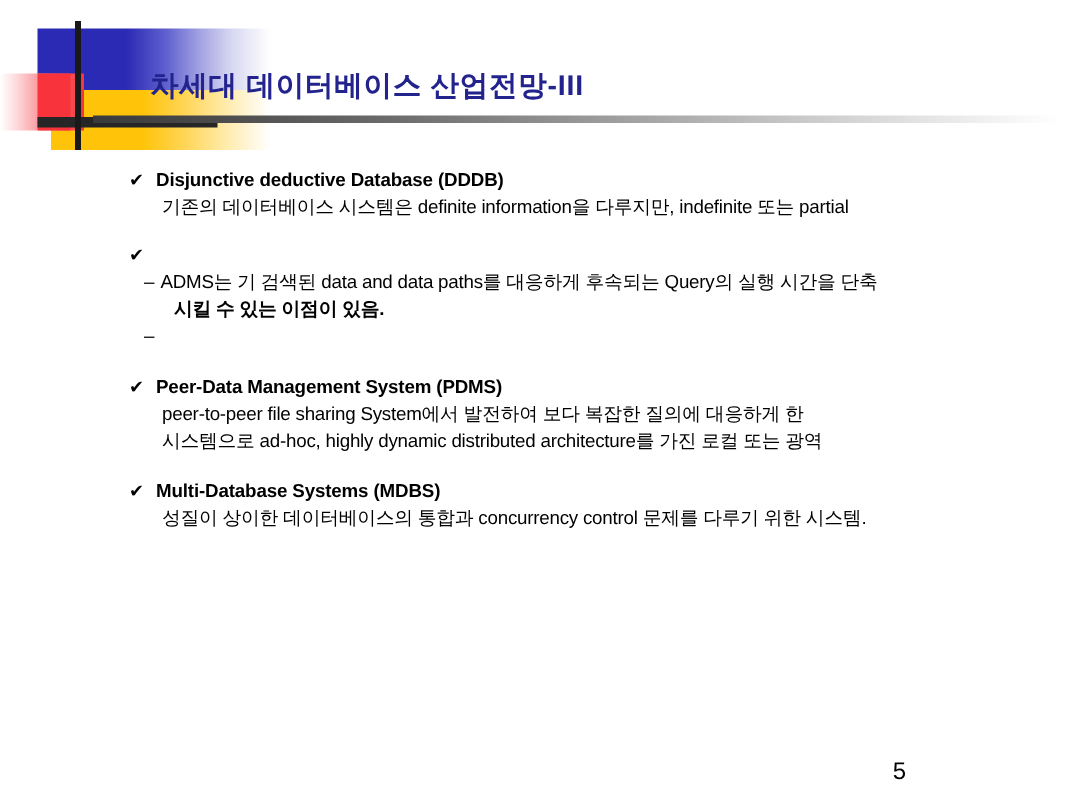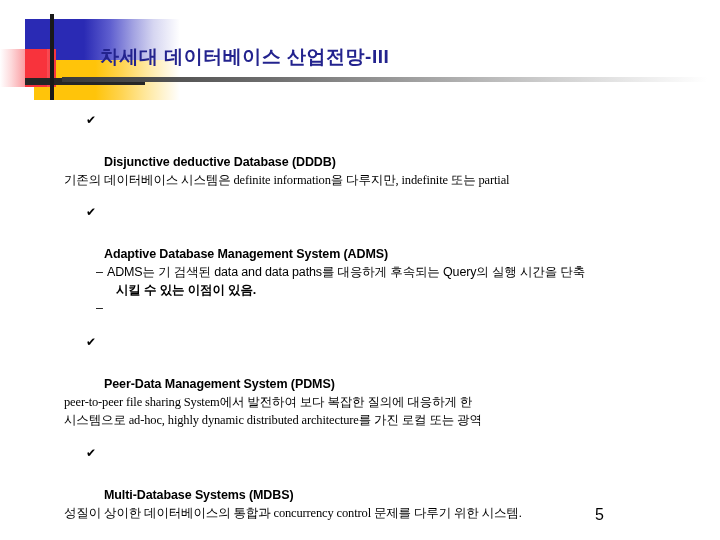--- a/index.html
+++ b/index.html
@@ -150,31 +150,29 @@
     line-height: 17px;
     color: #000000;
   }
   .head-text {
     font-size: 12.5px;
     font-weight: bold;
     line-height: 17px;
     color: #000000;
     letter-spacing: -0.1px;
     white-space: nowrap;
-    margin-top: 42px;
   }
 
   .body-text {
-    padding-left: 64px;
+    padding-left: 108px;
     padding-right: 22px;
     font-size: 12.5px;
     line-height: 18px;
     color: #000000;
     letter-spacing: -0.15px;
-    font-family: Liberation Serif, serif;
   }
   .body-text .ln { display: block; white-space: nowrap; }
 
   .dash-list {
     padding-left: 96px;
     padding-right: 18px;
   }
   .dash-item {
     display: flex;
     align-items: flex-start;
@@ -226,21 +224,20 @@
         <span class="head-text">Disjunctive deductive Database (DDDB)</span>
       </div>
       <div class="body-text">
         <span class="ln">기존의 데이터베이스 시스템은 definite information을 다루지만, indefinite 또는 partial</span>
       </div>
     </div>
 
     <div class="section s2">
       <div class="head-row">
         <span class="check">✔</span>
-        <span class="head-text">Adaptive Database Management System (ADMS)</span>
       </div>
       <div class="dash-list">
         <div class="dash-item">
           <span class="dash">–</span>
           <span class="dash-body">
             <span class="ln">ADMS는 기 검색된 data and data paths를 대응하게 후속되는 Query의 실행 시간을 단축</span>
             <span class="ln cont">시킬 수 있는 이점이 있음.</span>
           </span>
         </div>
         <div class="dash-item">

